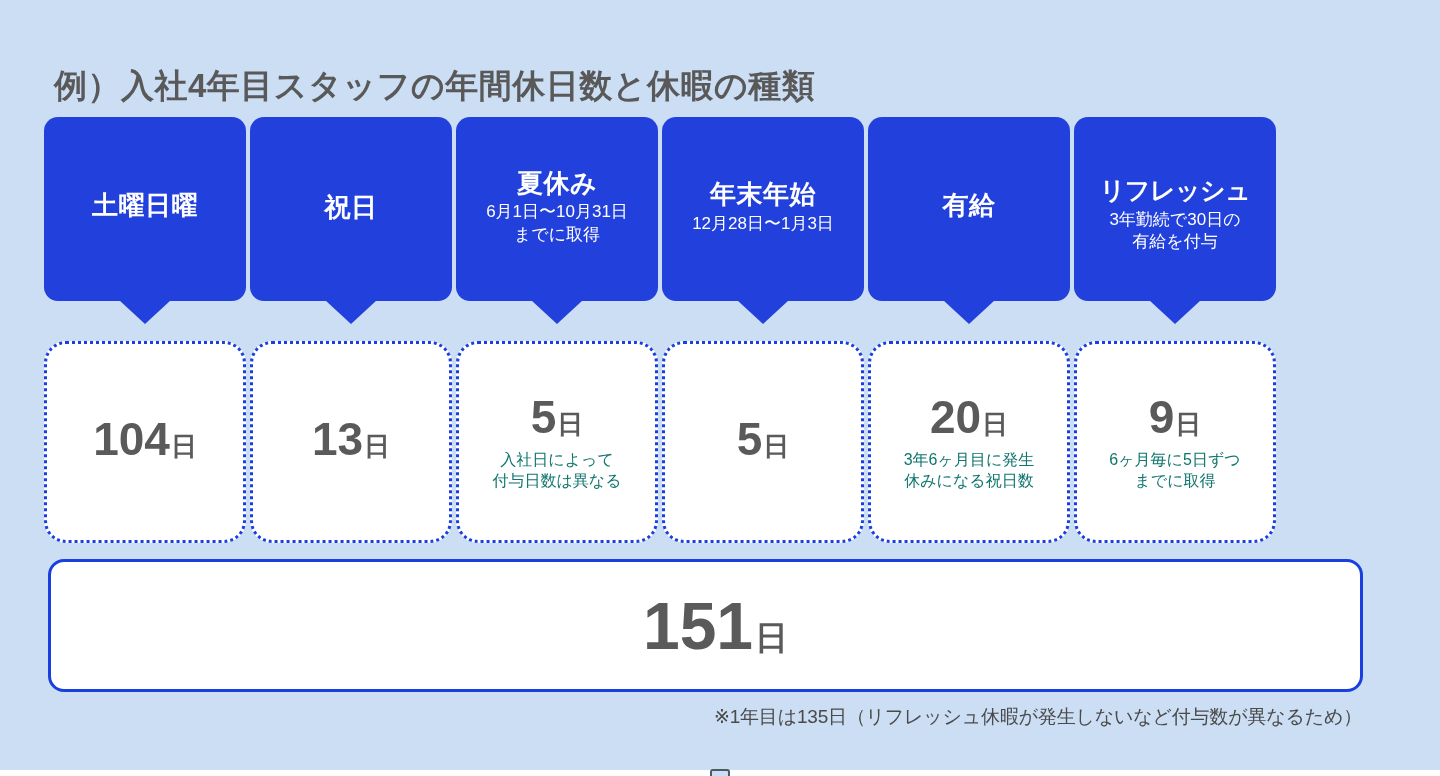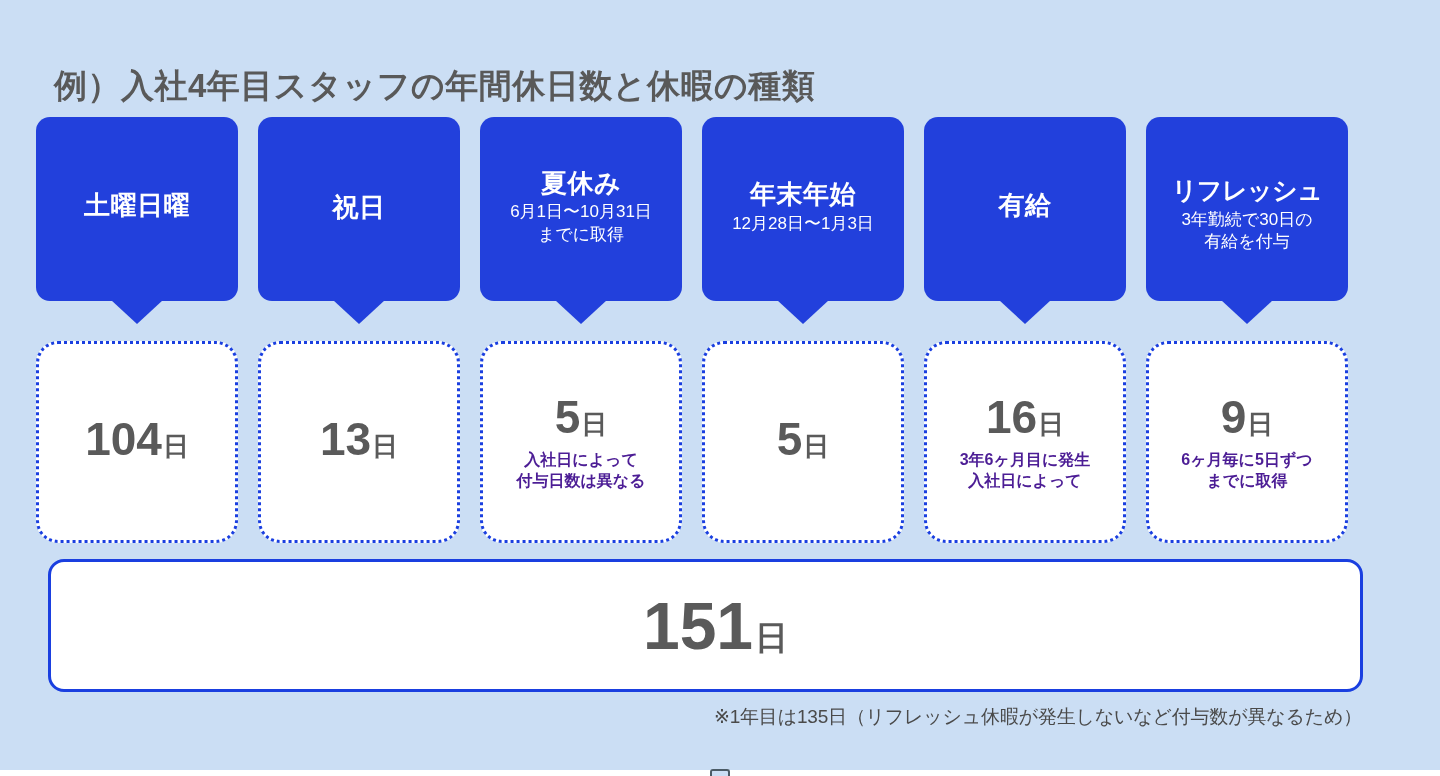--- a/index.html
+++ b/index.html
@@ -33,25 +33,25 @@
     font-weight: 700;
     color: #595959;
     letter-spacing: 0.5px;
     white-space: nowrap;
     margin-top: 32px;
   }
 
   
   .columns {
     position: absolute;
-    left: 36px;
+    left: 44px;
     top: 117px;
     width: 1315px;
     display: flex;
-    gap: 20px;
+    gap: 4px;
   }
   .column {
     width: 202px;
     flex: 0 0 202px;
     position: relative;
   }
 
   
   .cat-card {
     position: relative;
@@ -127,24 +127,24 @@
   }
   .val-number .unit {
     font-size: 26px;
     font-weight: 700;
     letter-spacing: 0;
     margin-left: 1px;
   }
   .val-note {
     margin-top: 6px;
     font-size: 16px;
-    color: #4c1d95;
+    color: #0f766e;
     line-height: 1.36;
     white-space: pre-line;
-    font-weight: 700;
+    font-weight: 400;
   }
 
   
   .total-bar {
     position: absolute;
     left: 48px;
     top: 559px;
     width: 1315px;
     height: 133px;
     background: #ffffff;
@@ -263,23 +263,23 @@
       </div>
     </div>
 
     <div class="column">
       <div class="cat-card">
         <div class="cat-title">有給</div>
         <div class="cat-sub"></div>
         <div class="arrow"></div>
       </div>
       <div class="val-card">
-        <div class="val-number"><span>16</span><span class="unit">日</span></div>
+        <div class="val-number"><span>20</span><span class="unit">日</span></div>
         <div class="val-note">3年6ヶ月目に発生
-入社日によって</div>
+休みになる祝日数</div>
       </div>
     </div>
 
     <div class="column">
       <div class="cat-card">
         <div class="cat-title compact">リフレッシュ</div>
         <div class="cat-sub">3年勤続で30日の
 有給を付与</div>
         <div class="arrow"></div>
       </div>

